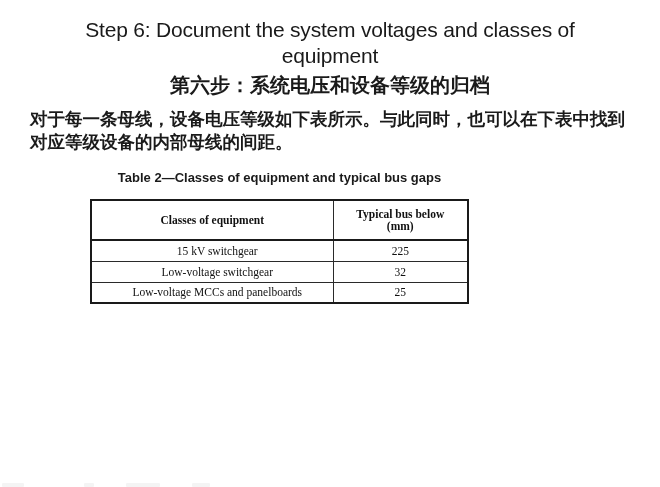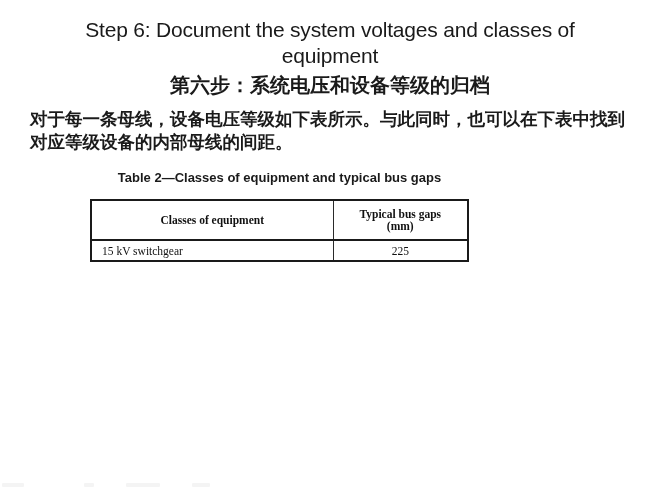--- a/index.html
+++ b/index.html
@@ -75,21 +75,21 @@
     white-space: pre-line;
     border-bottom: 2px solid #1a1a1a;
   }
   table.gaps td {
     height: 21px;
     vertical-align: middle;
   }
   table.gaps td:first-child {
     width: 242px;
     padding-left: 10px;
-    text-align: left;
+    text-align: center;
   }
   table.gaps td:last-child {
     text-align: center;
   }
   .watermark-remnant {
     position: absolute;
     left: 0;
     bottom: 0;
     width: 215px;
     height: 6px;
@@ -119,28 +119,36 @@
 
 
   <p class="body-zh">对于每一条母线，设备电压等级如下表所示。与此同时，也可以在下表中找到对应等级设备的内部母线的间距。</p>
 
   <div class="table-caption">Table 2—Classes of equipment and typical bus gaps</div>
 
   <table class="gaps">
     <thead>
       <tr>
         <th>Classes of equipment</th>
-        <th>Typical bus gaps
+        <th>Typical bus below
 (mm)</th>
       </tr>
     </thead>
     <tbody>
         <tr>
           <td>15 kV switchgear</td>
           <td>225</td>
+        </tr>
+        <tr>
+          <td>Low-voltage switchgear</td>
+          <td>32</td>
+        </tr>
+        <tr>
+          <td>Low-voltage MCCs and panelboards</td>
+          <td>25</td>
         </tr>
       </tbody>
   </table>
 
   <div class="watermark-remnant">
     <span class="wm-1"></span>
     <span class="wm-2"></span>
     <span class="wm-3"></span>
     <span class="wm-4"></span>
   </div>

